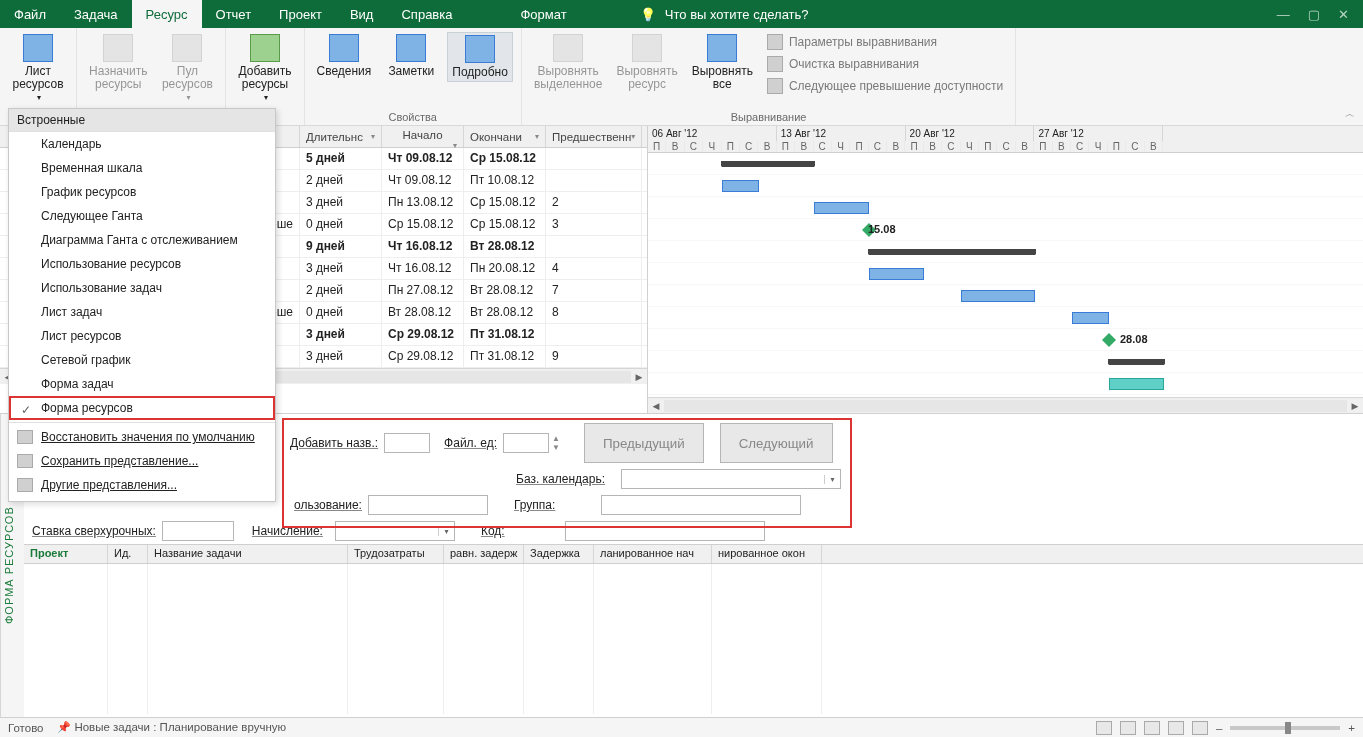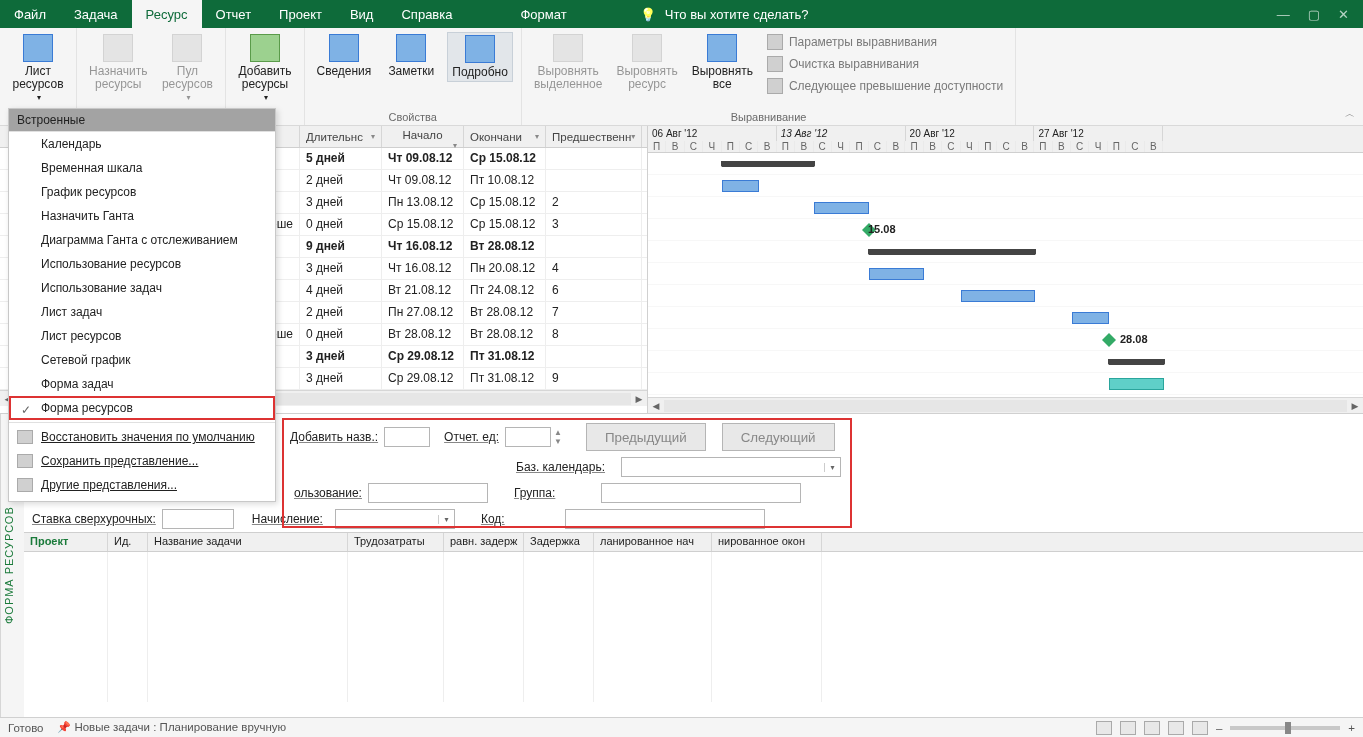--- a/index.html
+++ b/index.html
@@ -28,21 +28,21 @@
 .ribbon-collapse { position: absolute; right: 8px; bottom: 4px; font-size: 10px; color: #6a6a6a; }
 
 
 .ic { display: inline-block; background: #8fb4e8; border: 1px solid #4a7fc2; }
 .ic.green { background: #9cd18f; border-color: #5a9b4a; }
 .ic.grey { background: #d0d0d0; border-color: #aaa; }
 .ic.blue { background: #7fb2e5; border-color: #3a7bd5; }
 
 
 .dropdown-menu { position: absolute; left: 8px; top: 108px; width: 268px; background: #fff; border: 1px solid #c8c8c8; box-shadow: 2px 2px 6px rgba(0,0,0,.15); z-index: 50; padding-bottom: 4px; }
-.dd-header { background: #a3a3a3; padding: 4px 8px; font-size: 12px; border-bottom: 1px solid #e0e0e0; }
+.dd-header { background: #e5e5e5; padding: 4px 8px; font-size: 12px; border-bottom: 1px solid #e0e0e0; }
 .dd-item { padding: 5px 10px 5px 32px; cursor: pointer; position: relative; }
 .dd-item .chk { position: absolute; left: 10px; top: 5px; color: #666; }
 .dd-sep { border-top: 1px solid #e0e0e0; margin: 2px 0; }
 .dd-item.highlighted { border: 2px solid #d33; padding: 3px 8px 3px 30px; }
 .dd-item.icon-left { padding-left: 32px; text-decoration: underline; }
 .dd-item .lead-ic { position: absolute; left: 8px; top: 5px; width: 16px; height: 14px; }
 
 
 .worksurface { position: absolute; top: 126px; left: 0; right: 0; bottom: 20px; display: flex; flex-direction: column; }
 .upper { display: flex; height: 288px; border-bottom: 1px solid #d0d0d0; }
@@ -86,21 +86,21 @@
 .glabel { position: absolute; font-size: 11px; font-weight: 600; top: 4px; }
 
 
 .lower { flex: 1; display: flex; }
 .left-strip { width: 24px; background: #f5f5f5; border-right: 1px solid #d6d6d6; writing-mode: vertical-rl; transform: rotate(180deg); text-align: center; font-size: 11px; letter-spacing: 1px; color: #1a7a3a; padding: 6px 2px; }
 .form-area { flex: 1; position: relative; }
 .red-box { position: absolute; left: 258px; top: 4px; width: 570px; height: 110px; border: 2px solid #d33; pointer-events: none; }
 .form-row { display: flex; align-items: center; gap: 6px; padding: 3px 8px; font-size: 12px; }
 .form-row label { text-decoration: underline; text-decoration-color: #888; }
 .inp { border: 1px solid #b5b5b5; height: 20px; padding: 0 3px; background: #fff; }
-.btn { border: 1px solid #b5b5b5; background: #e8e8e8; height: 28px; padding: 0 18px; color: #888; }
+.btn { border: 1px solid #b5b5b5; background: #e8e8e8; height: 40px; padding: 0 18px; color: #888; }
 .cbo { border: 1px solid #b5b5b5; height: 20px; background: #fff; display: inline-flex; align-items: center; }
 .cbo .ar { width: 16px; text-align: center; border-left: 1px solid #ccc; font-size: 8px; color: #666; }
 
 
 .bottom-grid-head { display: flex; background: #f0f0f0; border-top: 1px solid #cfcfcf; border-bottom: 1px solid #cfcfcf; height: 20px; font-size: 11px; }
 .bgh { border-right: 1px solid #d6d6d6; padding: 2px 6px; overflow: hidden; white-space: nowrap; }
 .bottom-grid-body { height: 150px; display: flex; }
 .bottom-grid-body .bcol { border-right: 1px solid #eee; }
 
 
@@ -225,21 +225,21 @@
     <div class="ribbon-group-label">Выравнивание</div>
   </div>
   <div class="ribbon-collapse">︿</div>
 </div>
 
 <div class="dropdown-menu">
   <div class="dd-header">Встроенные</div>
   <div class="dd-item">Календарь</div>
   <div class="dd-item">Временная шкала</div>
   <div class="dd-item">График ресурсов</div>
-  <div class="dd-item">Назначить Ганта</div>
+  <div class="dd-item">Следующее Ганта</div>
   <div class="dd-item">Диаграмма Ганта с отслеживанием</div>
   <div class="dd-item">Использование ресурсов</div>
   <div class="dd-item">Использование задач</div>
   <div class="dd-item">Лист задач</div>
   <div class="dd-item">Лист ресурсов</div>
   <div class="dd-item">Сетевой график</div>
   <div class="dd-item">Форма задач</div>
   <div class="dd-item highlighted"><span class="chk">✓</span><span>Форма ресурсов</span></div>
   <div class="dd-sep"></div>
   <div class="dd-item icon-left"><span class="ic grey lead-ic"></span><span>Восстановить значения по умолчанию</span></div>
@@ -308,27 +308,20 @@
           </div>
           <div class="trow">
             <div class="td col-pre"></div>
             <div class="td col-dur">3 дней</div>
             <div class="td col-start">Чт 16.08.12</div>
             <div class="td col-end">Пн 20.08.12</div>
             <div class="td col-pred">4</div>
           </div>
           <div class="trow">
             <div class="td col-pre"></div>
-            <div class="td col-dur">4 дней</div>
-            <div class="td col-start">Вт 21.08.12</div>
-            <div class="td col-end">Пт 24.08.12</div>
-            <div class="td col-pred">6</div>
-          </div>
-          <div class="trow">
-            <div class="td col-pre"></div>
             <div class="td col-dur">2 дней</div>
             <div class="td col-start">Пн 27.08.12</div>
             <div class="td col-end">Вт 28.08.12</div>
             <div class="td col-pred">7</div>
           </div>
           <div class="trow">
             <div class="td col-pre">эше</div>
             <div class="td col-dur">0 дней</div>
             <div class="td col-start">Вт 28.08.12</div>
             <div class="td col-end">Вт 28.08.12</div>
@@ -353,21 +346,21 @@
           <div class="arrow">◀</div>
           <div class="track"></div>
           <div class="arrow">▶</div>
         </div>
     </div>
 
     <div class="gantt-pane">
       <div class="timeline-head">
         <div class="tl-weeks" id="tl-weeks">
             <div class="tl-week" style="width: 128.8px;">06 Авг '12</div>
-            <div class="tl-week" style="width: 128.8px; font-style: italic;">13 Авг '12</div>
+            <div class="tl-week" style="width: 128.8px;">13 Авг '12</div>
             <div class="tl-week" style="width: 128.8px;">20 Авг '12</div>
             <div class="tl-week" style="width: 128.8px;">27 Авг '12</div>
           </div>
         <div class="tl-days" id="tl-days">
             <div class="tl-day">П</div>
             <div class="tl-day">В</div>
             <div class="tl-day">С</div>
             <div class="tl-day">Ч</div>
             <div class="tl-day">П</div>
             <div class="tl-day">С</div>
@@ -441,21 +434,21 @@
   </div>
 
   <div class="lower">
     <div class="left-strip">ФОРМА РЕСУРСОВ</div>
     <div class="form-area">
       <div class="red-box"></div>
       <div style="height:6px"></div>
       <div class="form-row" style="padding-left:266px">
         <label>Добавить назв.:</label>
         <input class="inp" style="width: 46px;">
-        <label style="margin-left:8px">Отчет. ед:</label>
+        <label style="margin-left:8px">Файл. ед:</label>
         <input class="inp" style="width: 46px;">
         <span style="font-size:8px;color:#888;margin-left:-3px">▲<br>▼</span>
         <button class="btn" style="margin-left:18px">Предыдущий</button>
         <button class="btn" style="margin-left:10px">Следующий</button>
       </div>
       <div class="form-row" style="padding-left:492px">
         <label>Баз. календарь:</label>
         <div class="cbo" style="width:220px;margin-left:10px">
             <span style="flex:1"></span>
             <span class="ar">▾</span>

